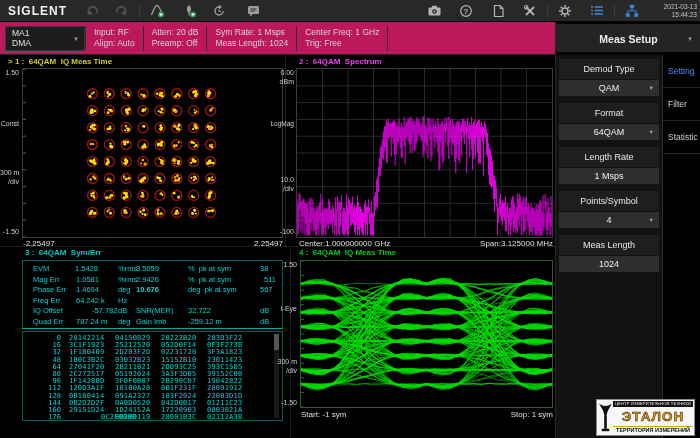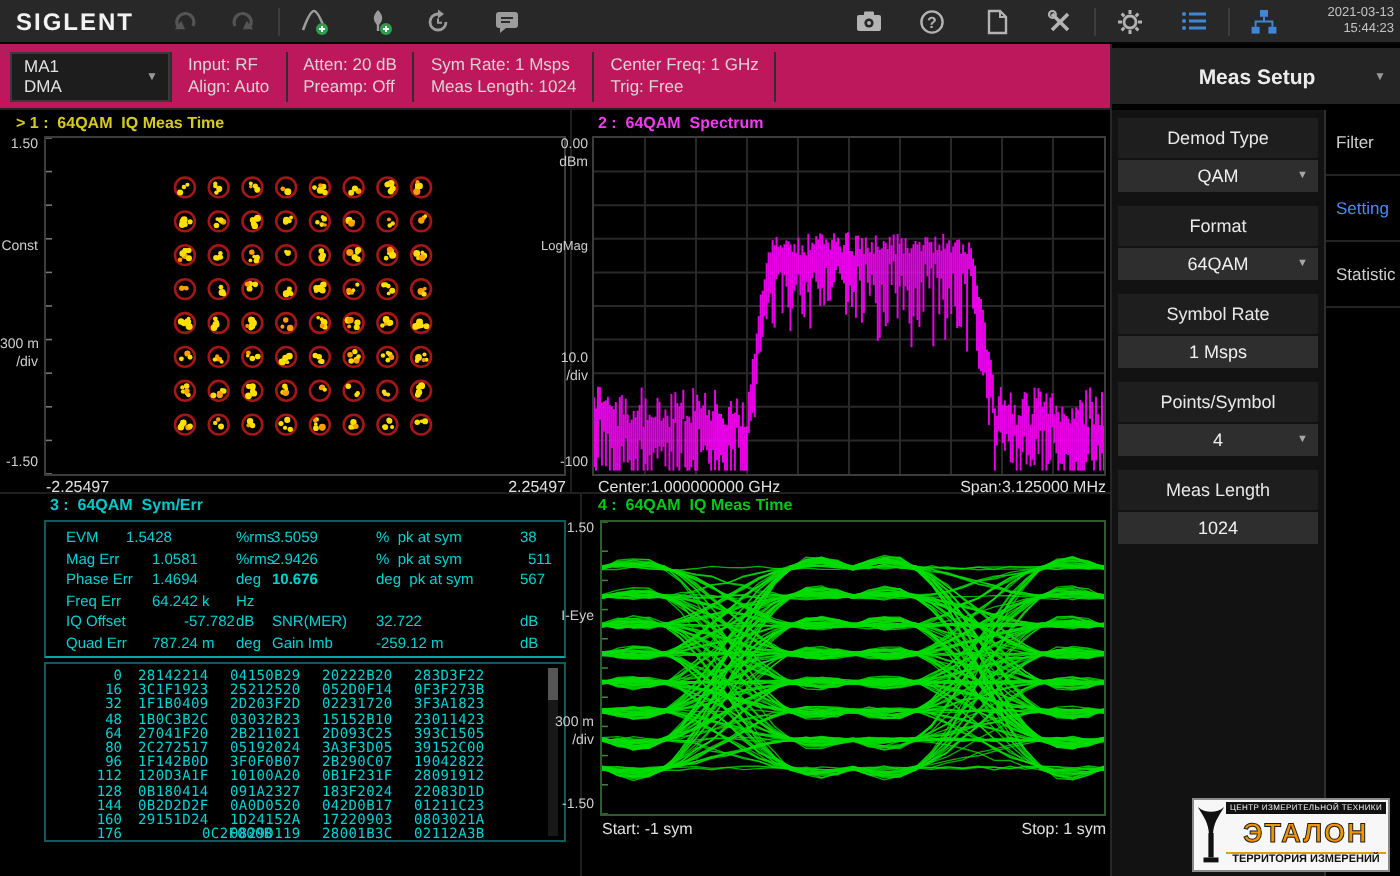--- a/index.html
+++ b/index.html
@@ -902,21 +902,21 @@
       </svg>
   </div>
   <div class="blabel" style="left:299px;top:239px">Center:1.000000000 GHz</div>
   <div class="blabel" style="left:440px;top:239px;width:113px;text-align:right">Span:3.125000 MHz</div>
 
   <div class="ptitle t3" style="left:25px;top:248px"><span>3 :  64QAM  Sym/Err</span></div>
   <div class="pbox" id="err-box">
     <div id="err-rows">
         <div class="errrow">
           <div class="errcell" style="left: 10px;">EVM</div>
-          <div class="errcell" style="left: 40px; text-align: right;">1.5428</div>
+          <div class="errcell" style="left: 52px; text-align: right;">1.5428</div>
           <div class="errcell" style="left: 95px;">%rms</div>
           <div class="errcell" style="left: 113px;">3.5059</div>
           <div class="errcell" style="left: 165px;">%  pk at sym</div>
           <div class="errcell" style="left: 237px;">38</div>
         </div>
         <div class="errrow">
           <div class="errcell" style="left: 10px;">Mag Err</div>
           <div class="errcell" style="left: 53px;">1.0581</div>
           <div class="errcell" style="left: 95px;">%rms</div>
           <div class="errcell" style="left: 113px;">2.9426</div>
@@ -1288,35 +1288,35 @@
     <div id="menu-items">
         <div class="mitem">
           <div class="mlabel">Demod Type</div>
           <div class="mvalue">QAM<div class="mcaret">▼</div></div>
         </div>
         <div class="mitem">
           <div class="mlabel">Format</div>
           <div class="mvalue">64QAM<div class="mcaret">▼</div></div>
         </div>
         <div class="mitem">
-          <div class="mlabel">Symbol Rate</div>
+          <div class="mlabel">Length Rate</div>
           <div class="mvalue">1 Msps</div>
         </div>
         <div class="mitem">
           <div class="mlabel">Points/Symbol</div>
           <div class="mvalue">4<div class="mcaret">▼</div></div>
         </div>
         <div class="mitem">
           <div class="mlabel">Meas Length</div>
           <div class="mvalue">1024</div>
         </div>
       </div>
     <div id="menu-tabs">
+        <div class="stab active">Setting</div>
         <div class="stab">Filter</div>
-        <div class="stab active">Setting</div>
         <div class="stab">Statistic</div>
       </div>
   </div>
 
   <div class="wm">
     <svg class="wm-logo" viewBox="0 0 16 34">
       <path d="M1,2 C4.5,8 6.5,10 7,17 L9,17 C9.5,10 11.5,8 15,2 C11,5.5 5,5.5 1,2 Z" fill="#111"></path>
       <rect x="6.6" y="16" width="2.8" height="13" fill="#111"></rect>
       <rect x="4" y="29" width="8" height="2.6" fill="#111"></rect>
     </svg>

